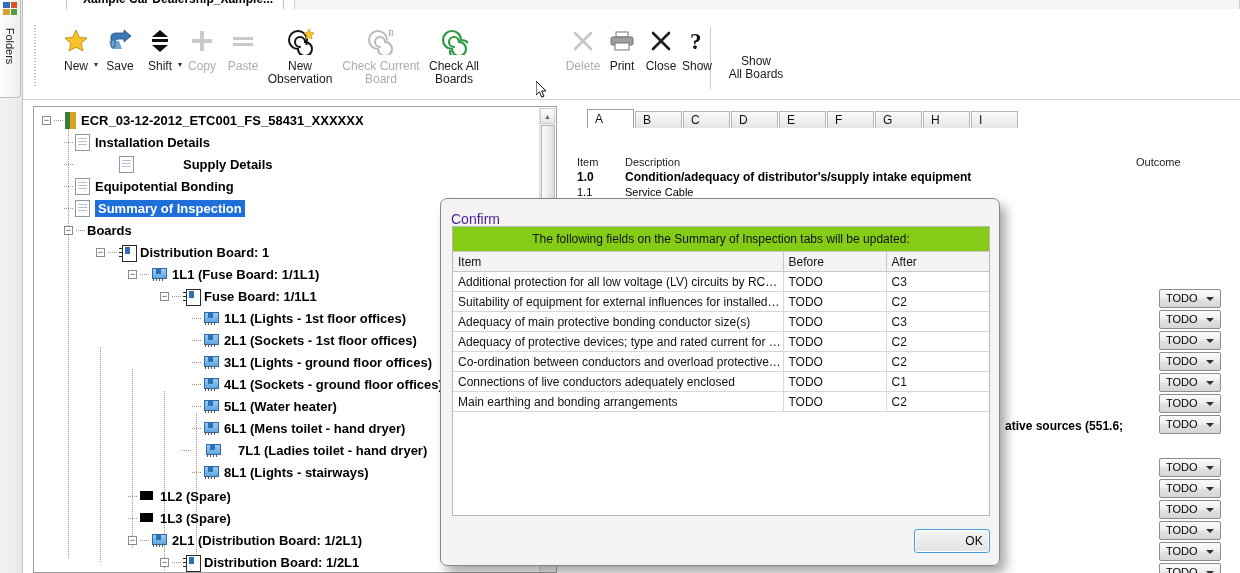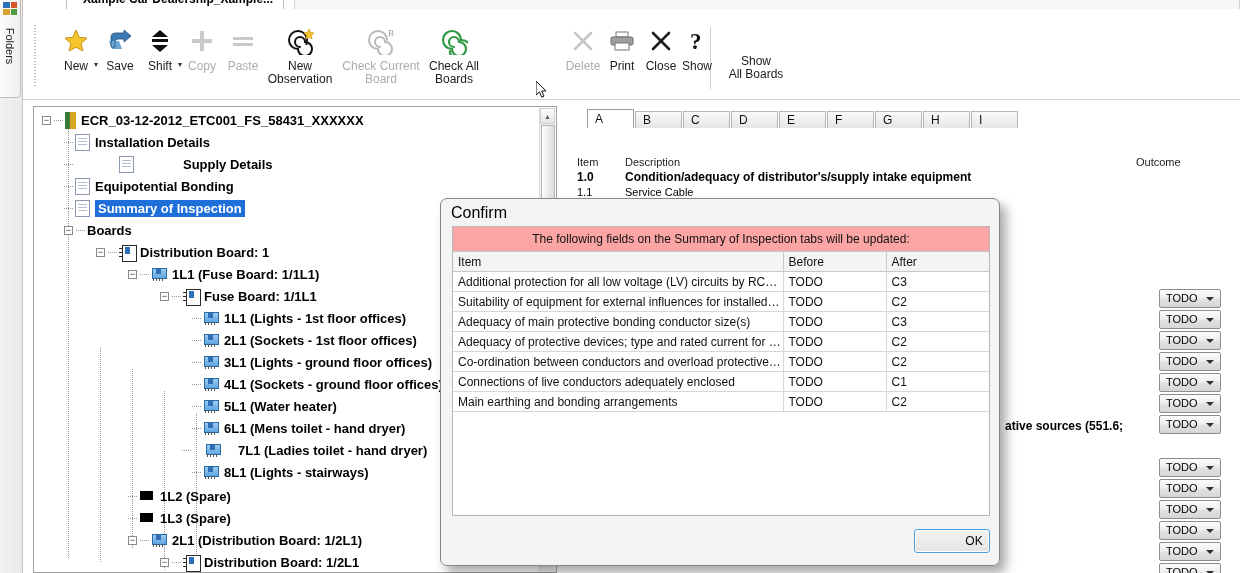--- a/index.html
+++ b/index.html
@@ -201,30 +201,30 @@
     border-radius:7px;
     box-shadow:6px 7px 11px rgba(0,0,0,.34);
     background:transparent;z-index:40;
   }
   #dialog{
     position:absolute;left:440px;top:198px;width:560px;height:368px;
     background:#f4f4f4;border:1px solid #868686;border-radius:7px;
     box-sizing:border-box;z-index:41;overflow:hidden;
   }
   #dlg-title{
-    position:absolute;left:10px;top:5px;font-size:16px;color:#000000;
+    position:absolute;left:10px;top:12px;font-size:14px;color:#4c1d95;
   }
   #dlg-body{
     position:absolute;left:11px;top:27px;width:538px;height:290px;
     background:#ffffff;border:1px solid #b7b7b7;box-sizing:border-box;
   }
   #dlg-note{
     position:absolute;left:0;top:0;width:536px;height:25px;
     line-height:25px;text-align:center;font-size:12px;color:#111;
-    background:#fca5a5;border-bottom:1px solid #c8c8c8;box-sizing:border-box;
+    background:#84cc16;border-bottom:1px solid #c8c8c8;box-sizing:border-box;
   }
   #grid{position:absolute;left:0;top:25px;width:536px;}
   #grid table{border-collapse:collapse;width:536px;table-layout:fixed;}
   #grid th{
     font-weight:normal;text-align:left;font-size:12px;color:#111;
     background:#f4f4f4;height:19px;padding:0 0 0 5px;
     border-right:1px solid #c8c8c8;border-bottom:1px solid #c8c8c8;
   }
   #grid td{
     font-size:12px;color:#111;height:19px;padding:0 0 0 5px;

